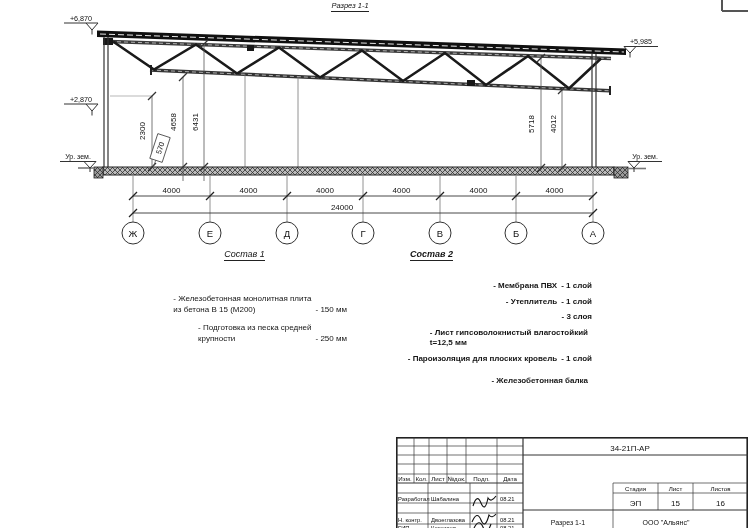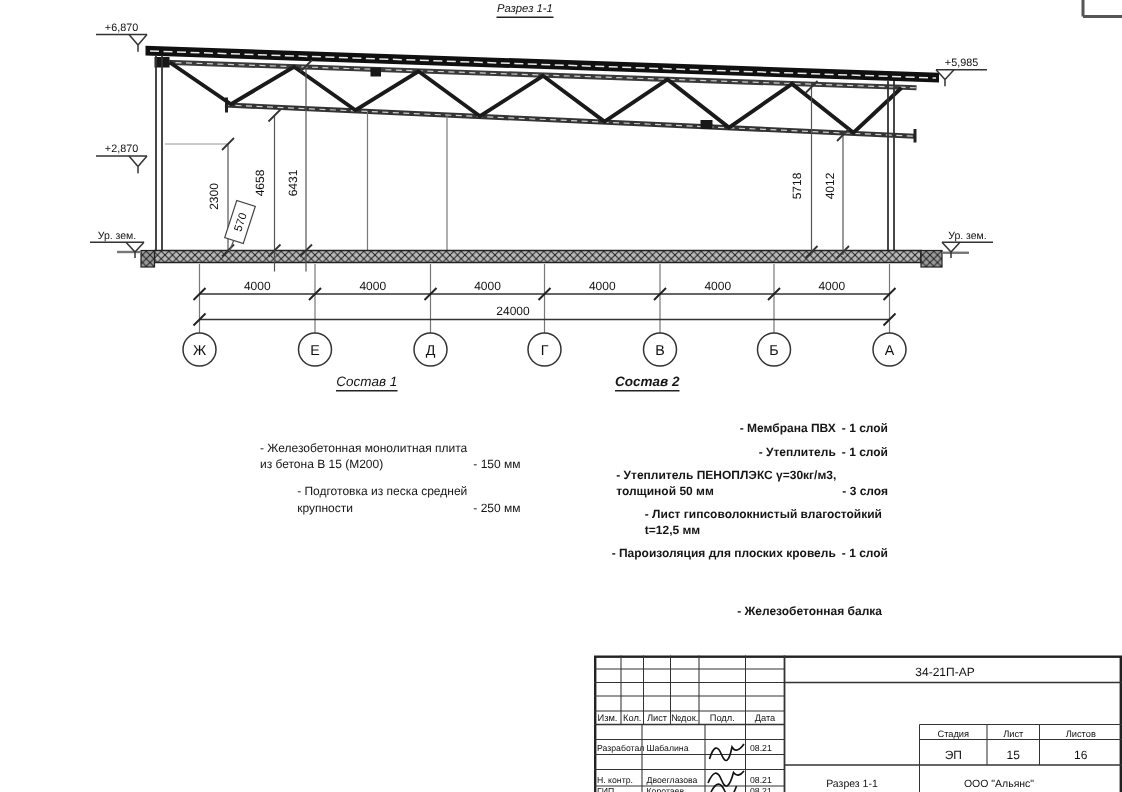--- a/index.html
+++ b/index.html
@@ -293,30 +293,28 @@
   <div class="sostav-title"><span>Состав 2</span></div>
   <div class="s-item">
     <div class="s-text">- Мембрана ПВХ</div>
     <div class="s-val">- 1 слой</div>
   </div>
   <div class="s-item">
     <div class="s-text">- Утеплитель</div>
     <div class="s-val">- 1 слой</div>
   </div>
   <div class="s-item">
-    <div class="s-text">- Утеплитель ПЕНОПЛЭКС γ=30кг/м3,
-толщиной 50 мм</div>
     <div class="s-val">- 3 слоя</div>
   </div>
   <div class="s-item">
     <div class="s-text">- Лист гипсоволокнистый влагостойкий
 t=12,5 мм</div>
     <div class="s-val"></div>
   </div>
-  <div class="s-item" style="margin-bottom:28px;">
+  <div class="s-item" style="margin-bottom:12px;">
     <div class="s-text">- Пароизоляция для плоских кровель</div>
     <div class="s-val">- 1 слой</div>
   </div>
   <div class="s-item">
     <div class="s-text">- Железобетонная балка</div>
     <div class="s-val"></div>
   </div>
 </div>
 
 </div>

